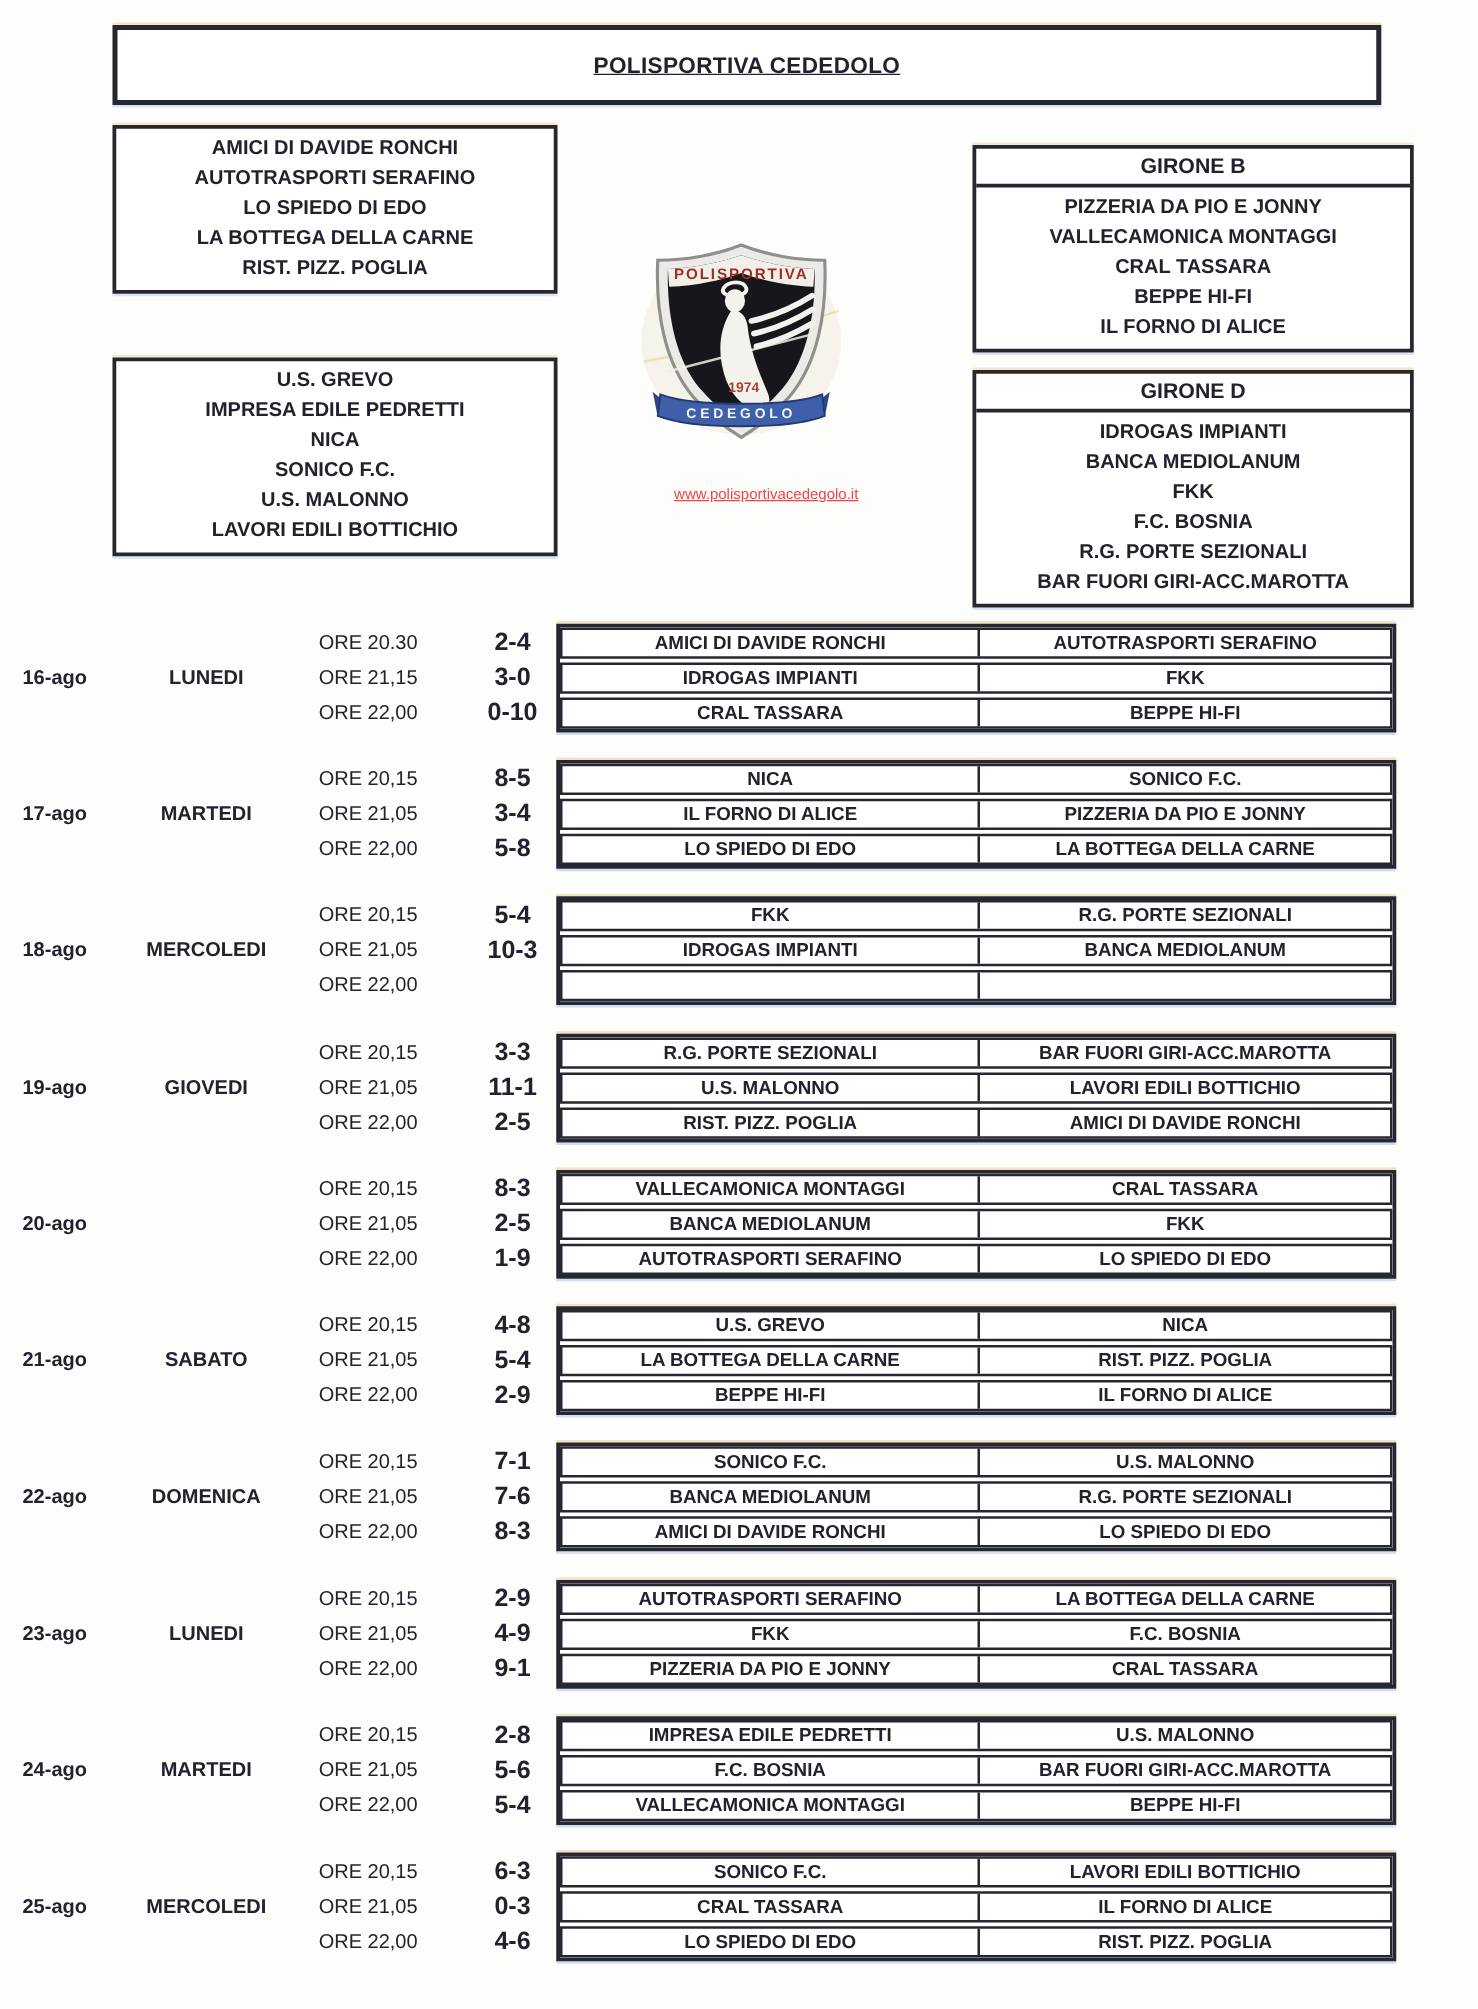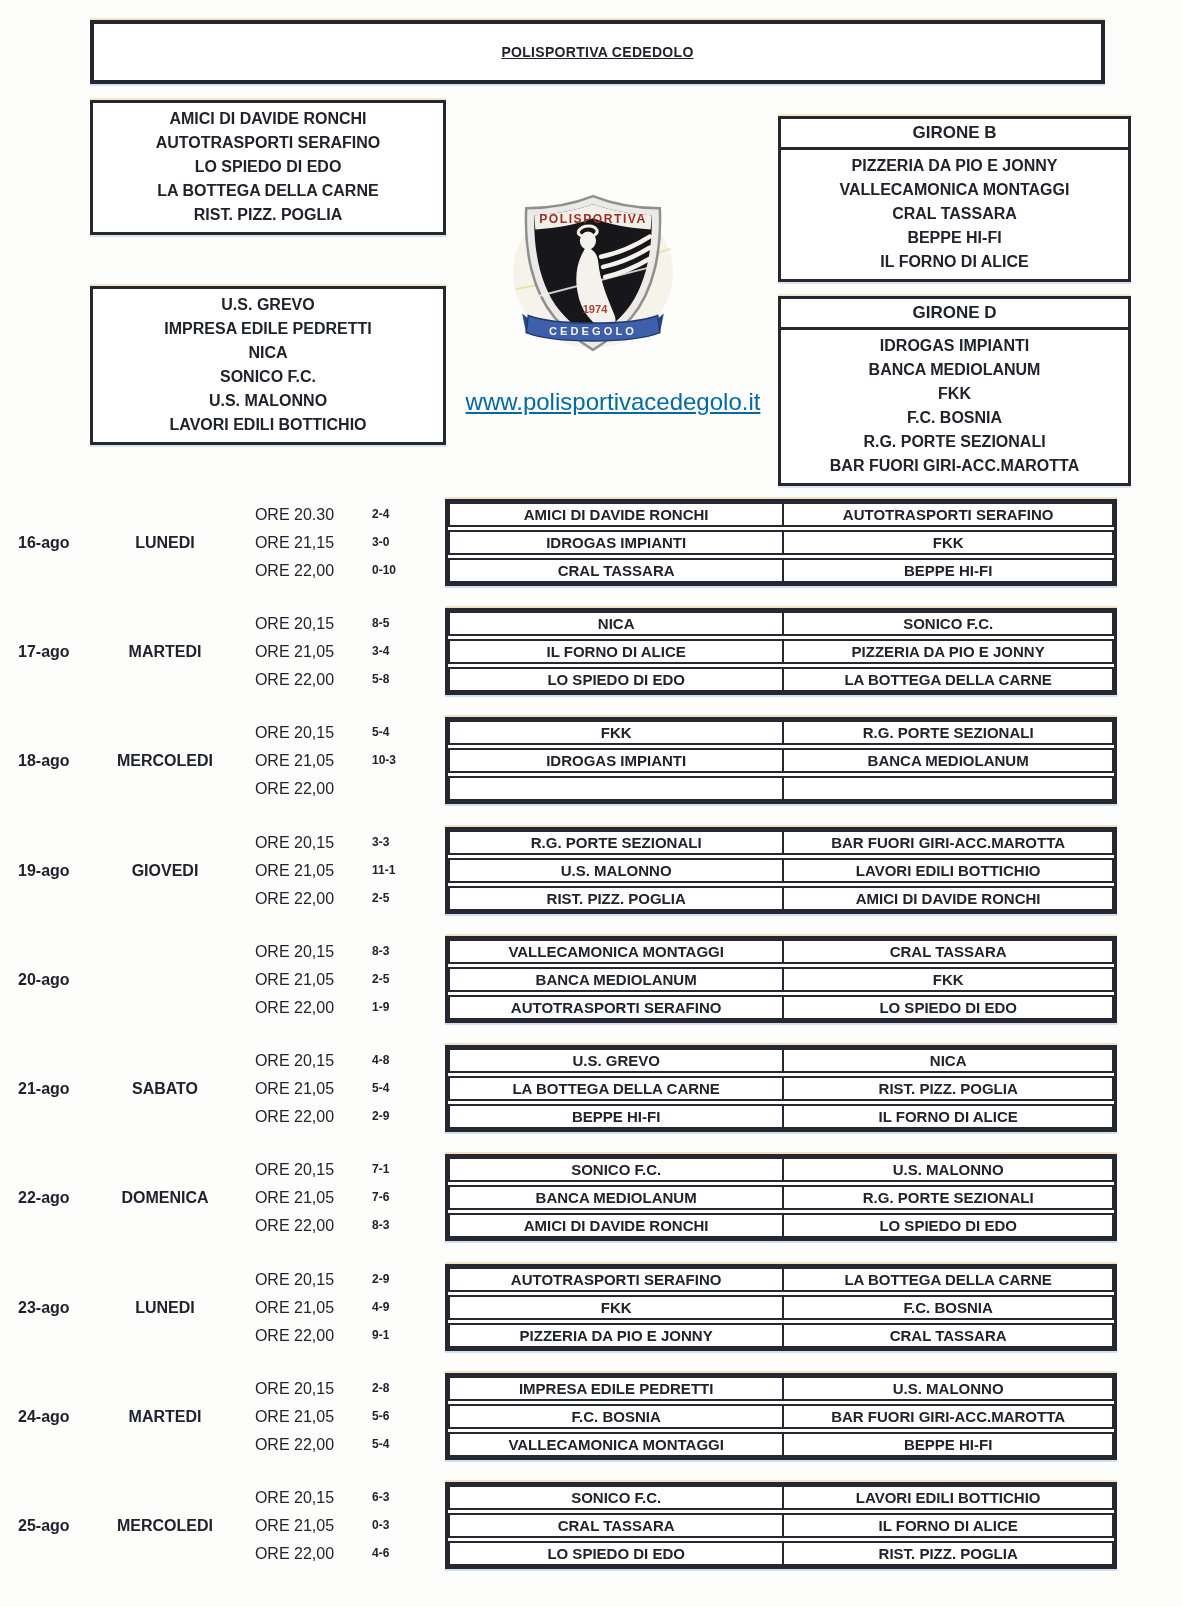--- a/index.html
+++ b/index.html
@@ -10,58 +10,58 @@
     color:#22222e;
     overflow:hidden;
   }
   
   .header-box{
     position:absolute;left:90px;top:20px;width:1007px;height:56px;
     border:4px solid #272732;background:#fff;
     display:flex;flex-direction:column;justify-content:center;align-items:center;
     box-shadow:0 -2px 0 rgba(216,166,60,.28), 0 2px 0 rgba(90,130,210,.22);
   }
-  .title{font-size:14px;font-weight:bold;text-decoration:underline;letter-spacing:.3px;}
+  .title{font-size:18px;font-weight:bold;text-decoration:underline;letter-spacing:.3px;}
   .subtitle{font-size:18px;font-weight:bold;white-space:pre;letter-spacing:.2px;margin-top:2px;}
   
   .group-box{
     position:absolute;background:#fff;border:3px solid #272732;
     box-shadow:0 -2px 0 rgba(216,166,60,.25), 0 2px 0 rgba(90,130,210,.2);
   }
   .pos-a{left:90px;top:100px;width:350px;}
   .pos-b{left:778px;top:100px;width:347px;margin-top:16px;}
   .pos-c{left:90px;top:286px;width:350px;}
   .pos-d{left:778px;top:296px;width:347px;}
   .group-header{
     border-bottom:3px solid #272732;text-align:center;
     font-size:17px;font-weight:bold;padding:4px 0;
   }
   .group-body{padding:4px 0 5px 0;}
   .group-team{font-size:16px;font-weight:bold;text-align:center;line-height:24px;}
   
   .logo{position:absolute;left:508px;top:190px;width:170px;height:172px;}
   .website{
     position:absolute;left:455px;top:388px;width:316px;text-align:center;
-    font-size:24px;color:#0369a1;text-decoration:underline;cursor:pointer;
+    font-size:12px;color:#ef4444;text-decoration:underline;cursor:pointer;
   }
   
   .day-block{position:absolute;left:0;width:1182px;height:87px;}
   .date{
     position:absolute;left:18px;width:78px;height:87px;
     display:flex;align-items:center;font-size:16px;font-weight:bold;
   }
   .day{
     position:absolute;left:95px;width:140px;height:87px;
     display:flex;align-items:center;justify-content:center;
     font-size:16px;font-weight:bold;
   }
   .times{position:absolute;left:237px;top:3px;width:115px;display:flex;flex-direction:column;gap:3px;}
   .time{height:25px;line-height:25px;font-size:16px;font-weight:normal;text-align:center;}
   .scores{position:absolute;left:372px;top:3px;width:76px;display:flex;flex-direction:column;gap:3px;}
-  .score{height:25px;line-height:25px;font-size:12px;font-weight:bold;}
+  .score{height:25px;line-height:25px;font-size:20px;font-weight:bold;text-align:center;}
   .teams{
     position:absolute;left:445px;top:0;width:672px;
     border:3px solid #272732;background:#fff;box-sizing:border-box;
     display:flex;flex-direction:column;gap:3px;
     box-shadow:0 -2px 0 rgba(216,166,60,.3), 0 2px 0 rgba(90,130,210,.25);
   }
   .match-row{
     height:25px;box-sizing:border-box;border:2px solid #272732;
     display:flex;background:#fff;
   }

